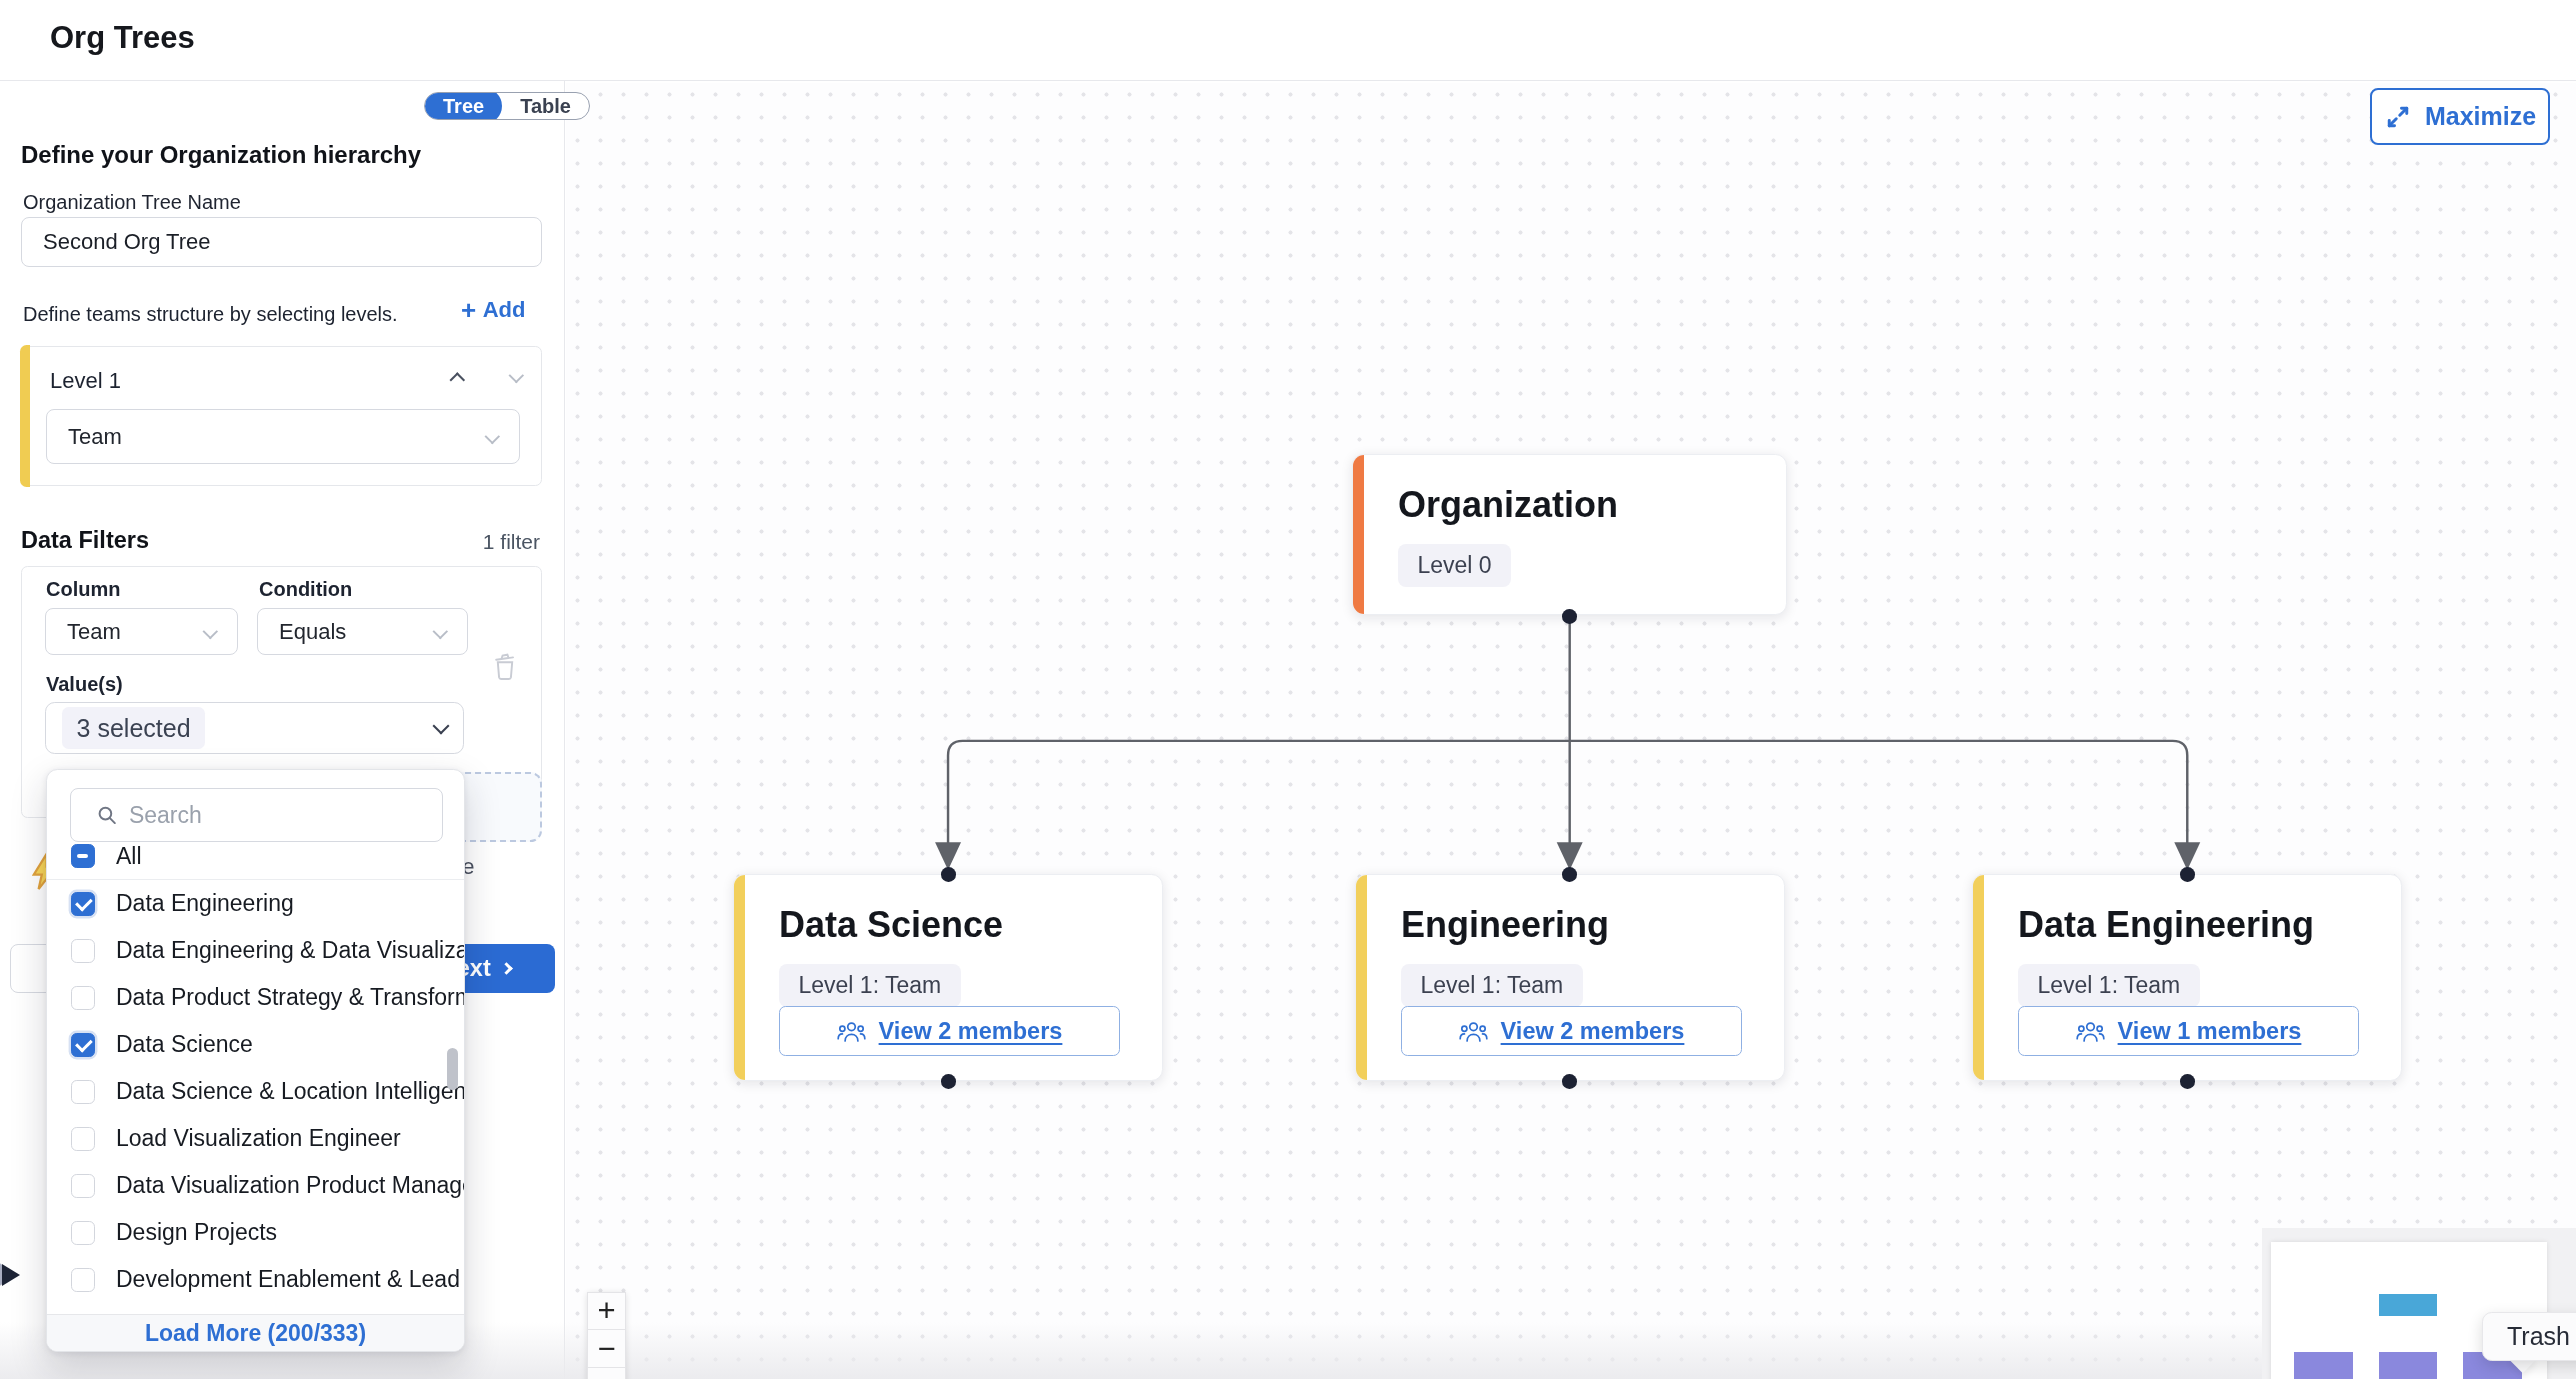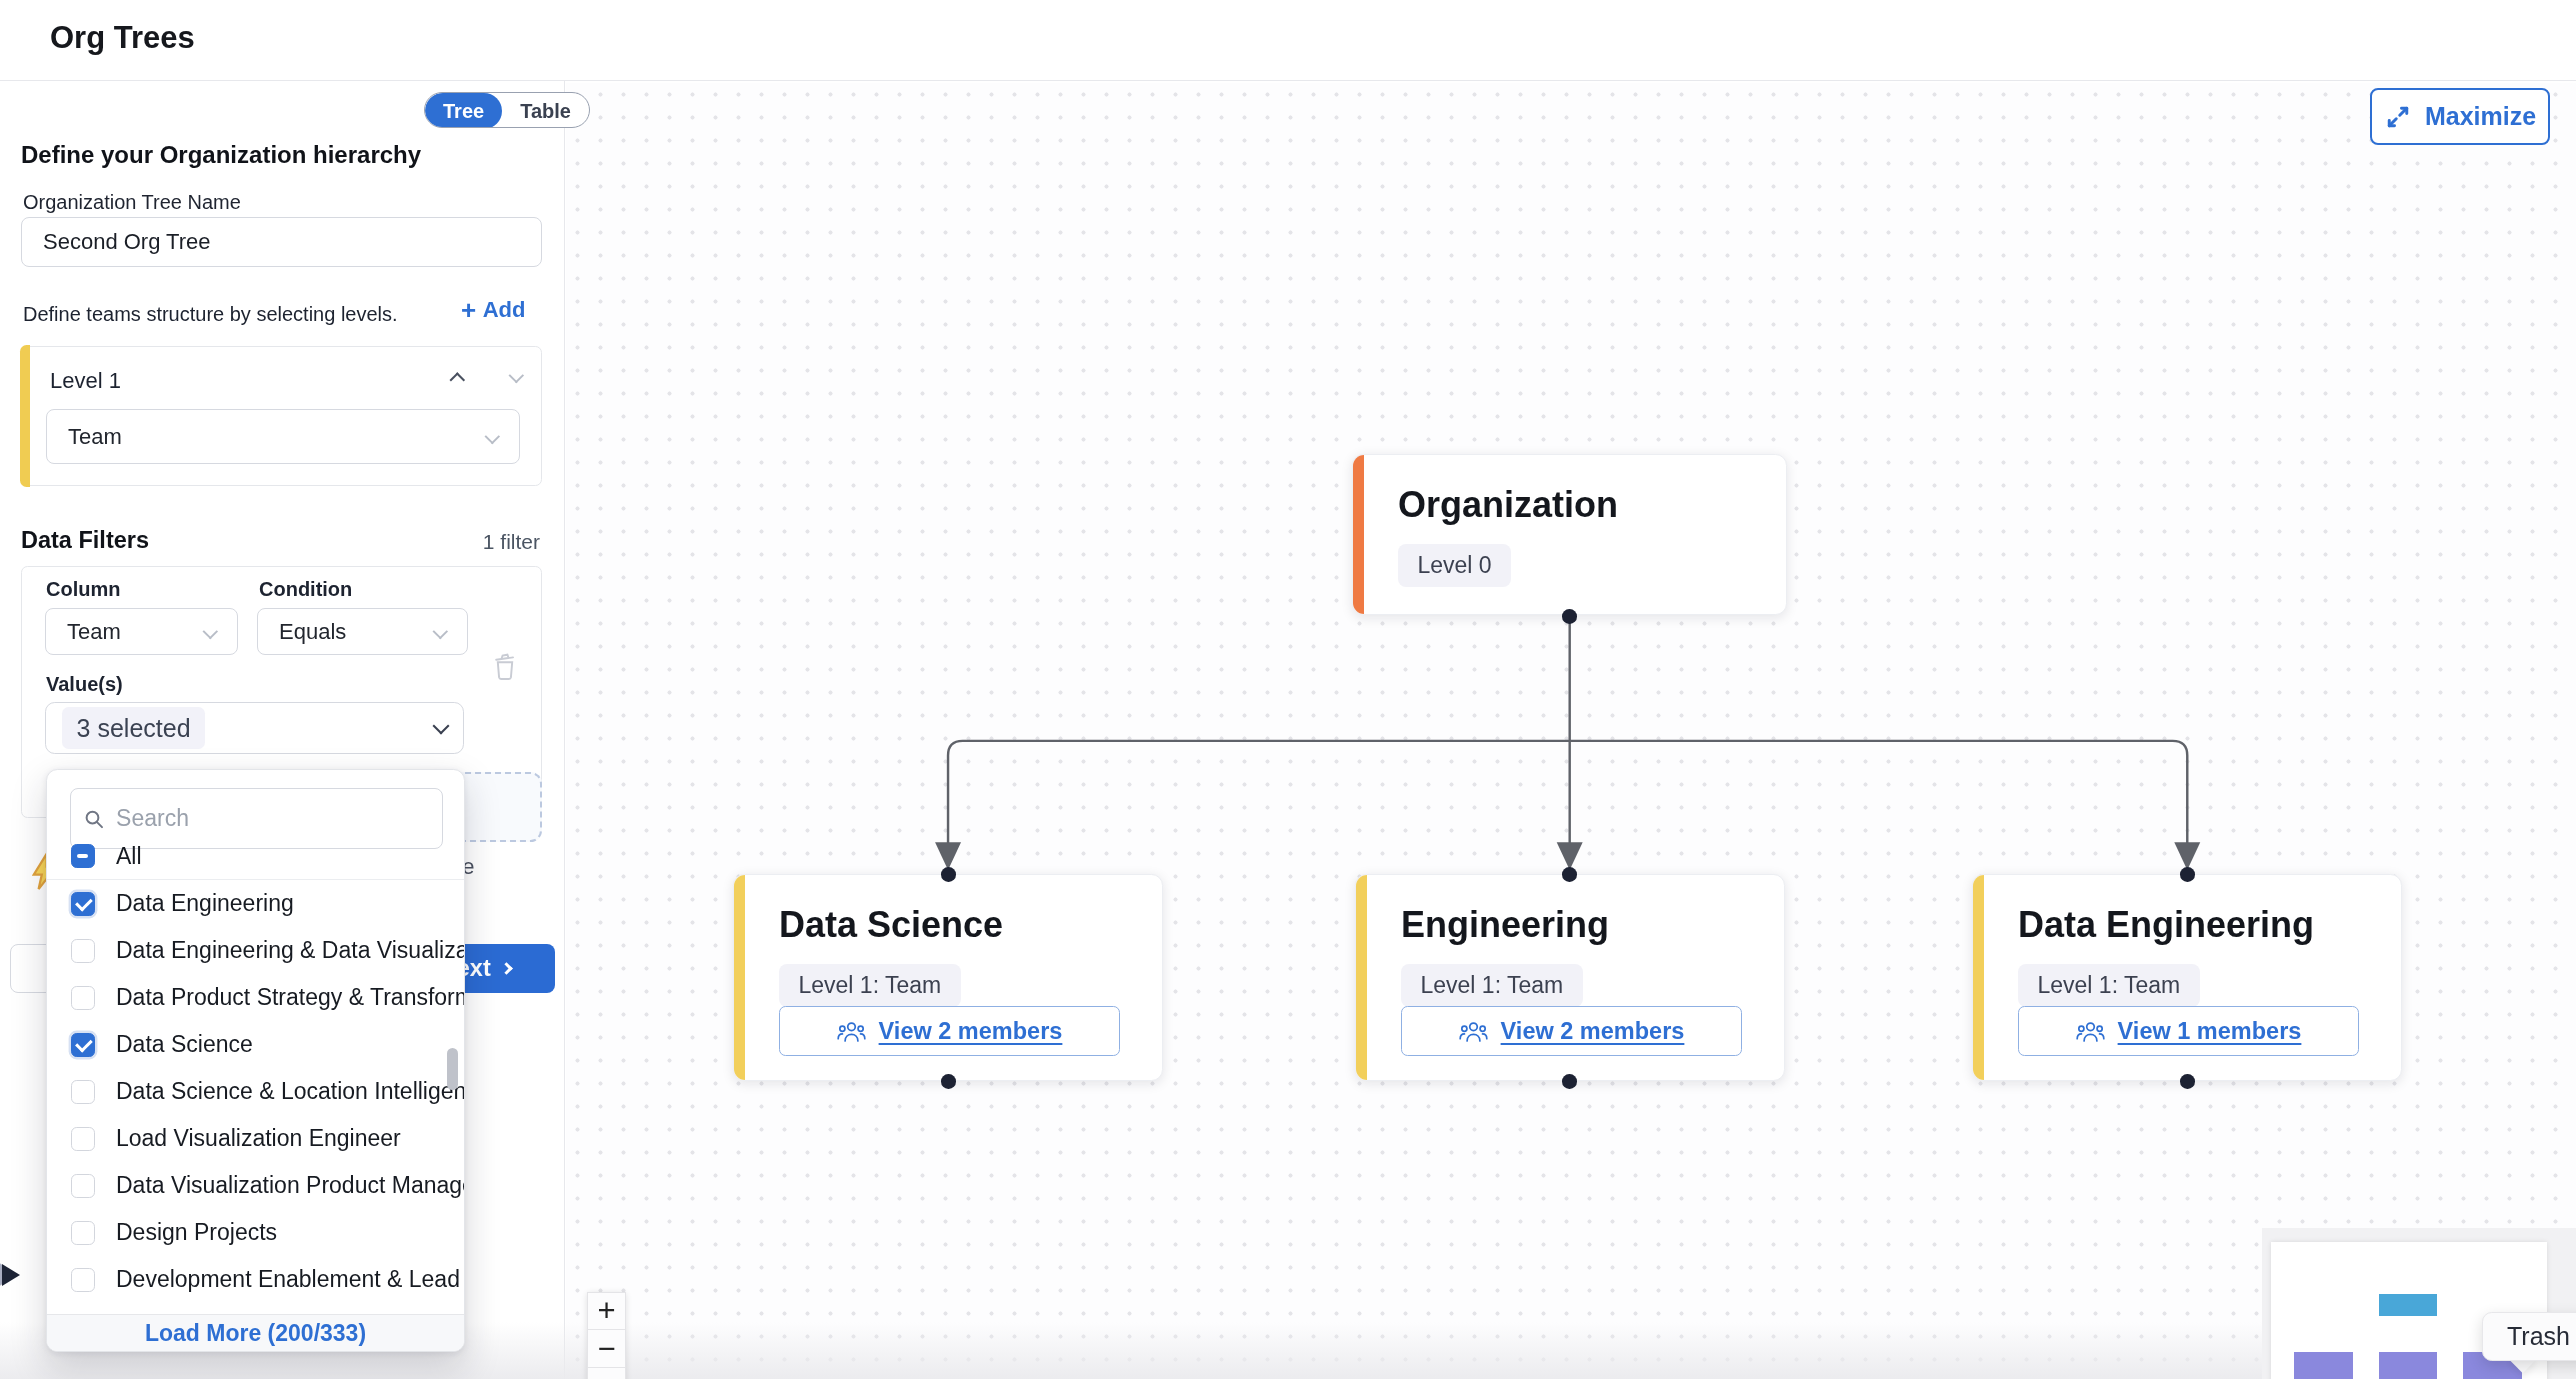--- a/index.html
+++ b/index.html
@@ -9,21 +9,21 @@
 
   
   .header { position:absolute; left:0; top:0; width:2576px; height:81px; background:#fff;
     border-bottom:1.6px solid #e7e8ec; z-index:5; }
   .header h1 { position:absolute; left:50px; top:19.5px; font-size:31px; font-weight:700; color:#16181d; }
 
   
   .panel { position:absolute; left:0; top:81px; width:565px; height:1299px; background:#fff;
     border-right:1.6px solid #e7e8ec; z-index:2; }
 
-  .toggle { position:absolute; left:424px; top:11.4px; height:36px; display:flex; align-items:flex-start;
+  .toggle { position:absolute; left:424px; top:11.4px; height:28px; display:flex; align-items:center;
     border:1.6px solid #99a1b0; border-radius:811px; background:#fff; overflow:hidden; }
   .toggle .seg { font-size:20px; font-weight:700; padding:0 18px; height:36px; display:flex; align-items:center; color:#3a4150; }
   .toggle .seg.on { background:#2e6fd3; color:#fff; border-radius:811px; }
 
   .panel-heading { position:absolute; left:21px; top:60px; font-size:24px; font-weight:700; color:#101319; }
   .field-label { position:absolute; left:23px; top:110px; font-size:20px; color:#1f2430; }
   .name-input { position:absolute; left:21px; top:136px; width:521px; height:50px; border:1.6px solid #d6d9e0;
     border-radius:8px; font-size:22px; color:#1b1f27; padding:0 21px; outline:none; background:#fff;
     font-family:inherit; }
 
@@ -68,22 +68,22 @@
     border:1.6px solid #d6d9e0; border-radius:8px; z-index:30; }
   .next-btn { position:absolute; left:396px; top:863px; width:159px; height:49px; background:#2b6bd3;
     border:none; border-radius:8px; color:#fff; font-size:23.5px; font-weight:800; z-index:30;
     display:flex; align-items:center; justify-content:center; gap:11.4px; font-family:inherit; cursor:pointer; }
   .next-btn .chev { border-color:#fff; border-width:3.2px; width:9px; height:9px; transform:rotate(-45deg); }
 
   
   .dropdown { position:absolute; left:46px; top:769px; width:419px; height:583px; background:#fff;
     border:0.8px solid #e3e5e9; border-radius:11.4px; z-index:50;
     box-shadow:0 14.6px 36px rgba(25,30,45,.18), 0 1.6px 6.5px rgba(25,30,45,.08); }
-  .dd-search { position:absolute; left:23px; top:18px; width:373px; height:61px; border:1.6px solid #d6d9e0;
-    border-radius:8px; display:flex; align-items:center; padding:0 12px; gap:11.4px; background:#fff; }
+  .dd-search { position:absolute; left:23px; top:18px; width:373px; height:54px; border:1.6px solid #d6d9e0;
+    border-radius:8px; display:flex; align-items:center; padding:0 25px; gap:11.4px; background:#fff; }
   .dd-search input { border:none; outline:none; font-size:23px; color:#1b1f27; width:100%; font-family:inherit; }
   .dd-search input::placeholder { color:#9aa1ac; }
   .dd-all { position:absolute; left:0; top:63px; width:100%; height:47px; display:flex; align-items:center;
     gap:21px; padding:0 24px; border-bottom:1.6px solid #ebedf0; }
   .dd-list { position:absolute; left:0; top:110px; width:100%; height:436px; overflow:hidden; }
   .dd-row { height:47px; display:flex; align-items:center; gap:21px; padding:0 24px; }
   .dd-label { font-size:23px; color:#171b22; white-space:nowrap; }
   .cb { width:24px; height:24px; border:1.6px solid #d3d6dd; border-radius:5.7px; background:#fff; flex:0 0 auto; position:relative; }
   .cb.checked { background:#2e6fd3; border-color:#2e6fd3; box-shadow:0 0 0 2.4px #d7e1f3; }
   .cb.checked::after { content:""; position:absolute; left:7.3px; top:2.4px; width:6.5px; height:12px;

